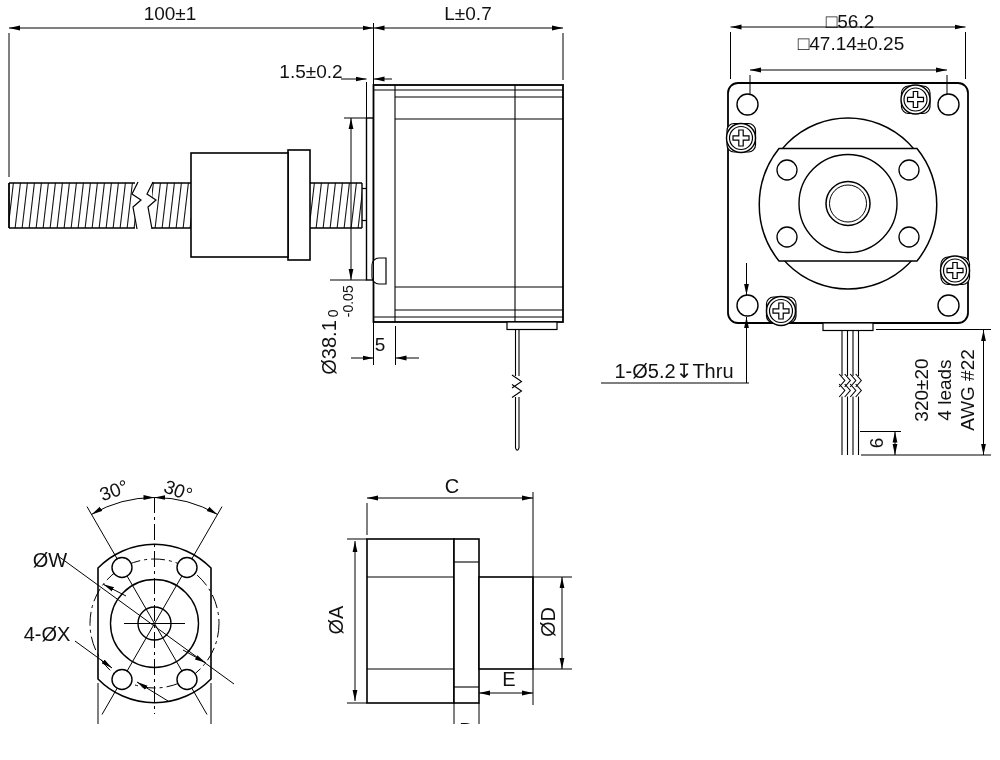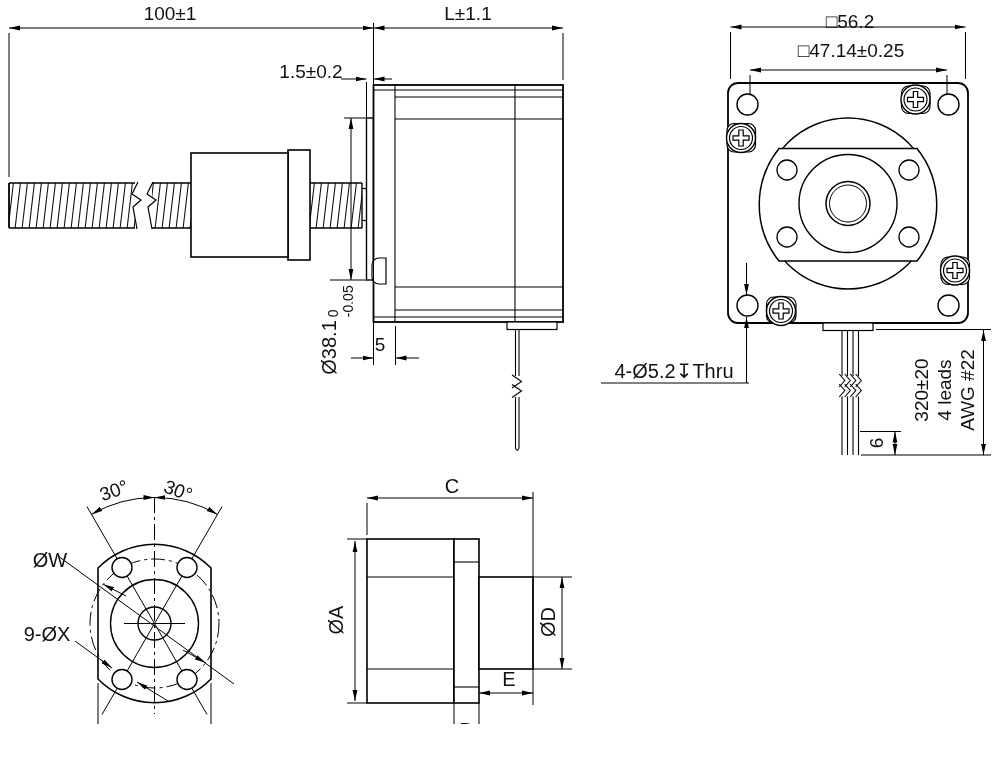--- a/index.html
+++ b/index.html
@@ -248,44 +248,44 @@
       <line x1="479" y1="693" x2="533" y2="693" marker-start="url(#aS)" marker-end="url(#aE)"></line>
       <line x1="454" y1="703" x2="454" y2="749"></line>
       <line x1="479" y1="703" x2="479" y2="749"></line>
       <line x1="429" y1="743" x2="454" y2="743" marker-end="url(#aE)"></line>
       <line x1="504" y1="743" x2="479" y2="743" marker-end="url(#aE)"></line>
     </g>
   </g>
 </svg>
 
   <div class="lbl" style="left:170px;top:14px">100±1</div>
-  <div class="lbl" style="left:468px;top:14px">L±1.1</div>
+  <div class="lbl" style="left:468px;top:14px">L±0.7</div>
   <div class="lbl" style="left:311px;top:72px">1.5±0.2</div>
   <div class="lbl" style="left:380px;top:345px">5</div>
   <div class="lbl rot big" style="left:337px;top:330px">
     <span>Ø38.1</span><span class="tolstack">
         <span>0</span>
         <span>-0.05</span>
       </span>
   </div>
 
   <div class="lbl" style="left:850px;top:22px">□56.2</div>
-  <div class="lbl" style="left:851px;top:51px">□47.14±0.25</div>
-  <div class="lbl big" style="left:674px;top:371px">4-Ø5.2↧Thru</div>
+  <div class="lbl" style="left:851px;top:44px">□47.14±0.25</div>
+  <div class="lbl big" style="left:674px;top:371px">1-Ø5.2↧Thru</div>
   <div class="lbl rot wirespec" style="left:944px;top:390px">
     <div>320±20</div>
     <div>4 leads</div>
     <div>AWG #22</div>
   </div>
   <div class="lbl rot" style="left:877px;top:443px">6</div>
 
   <div class="lbl rotL20" style="left:114px;top:491px">30°</div>
   <div class="lbl rotR20" style="left:178px;top:491px">30°</div>
   <div class="lbl big" style="left:50px;top:560px">ØW</div>
-  <div class="lbl big" style="left:47px;top:634px">9-ØX</div>
+  <div class="lbl big" style="left:47px;top:634px">4-ØX</div>
   <div class="lbl big" style="left:155px;top:731px">H</div>
 
   <div class="lbl big" style="left:452px;top:486px">C</div>
   <div class="lbl rot big" style="left:336px;top:620px">ØA</div>
   <div class="lbl rot big" style="left:548px;top:622px">ØD</div>
   <div class="lbl big" style="left:509px;top:679px">E</div>
   <div class="lbl big" style="left:466px;top:730px">B</div>
 </div>
 
 </body></html>

